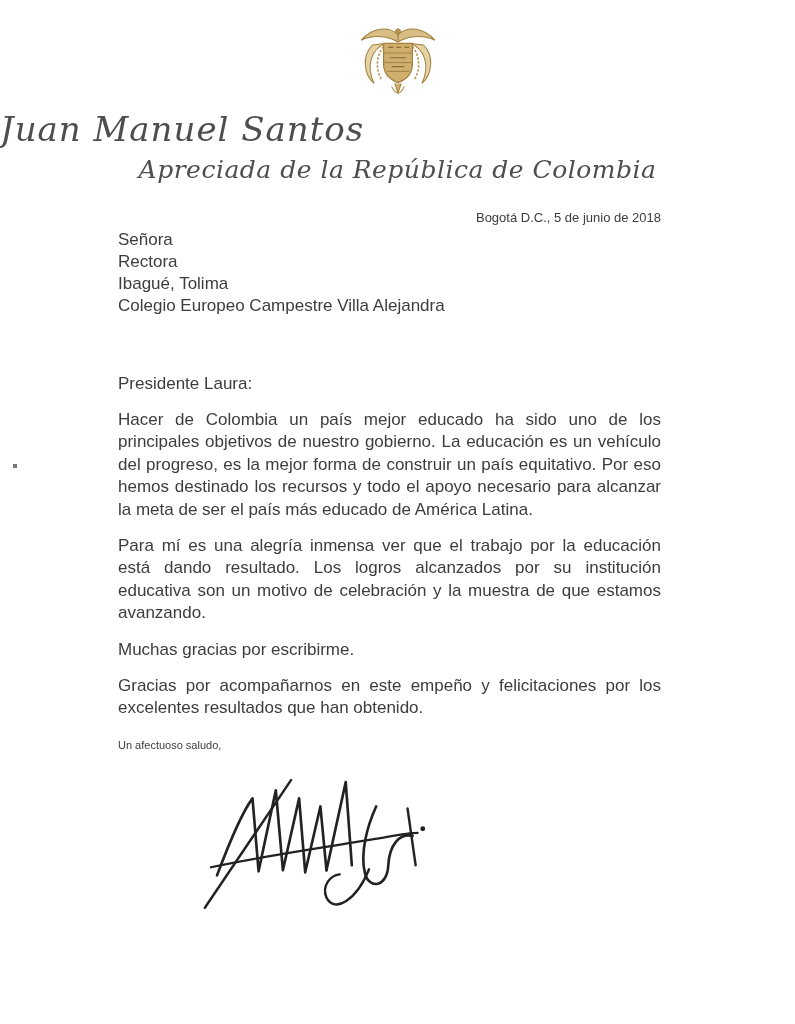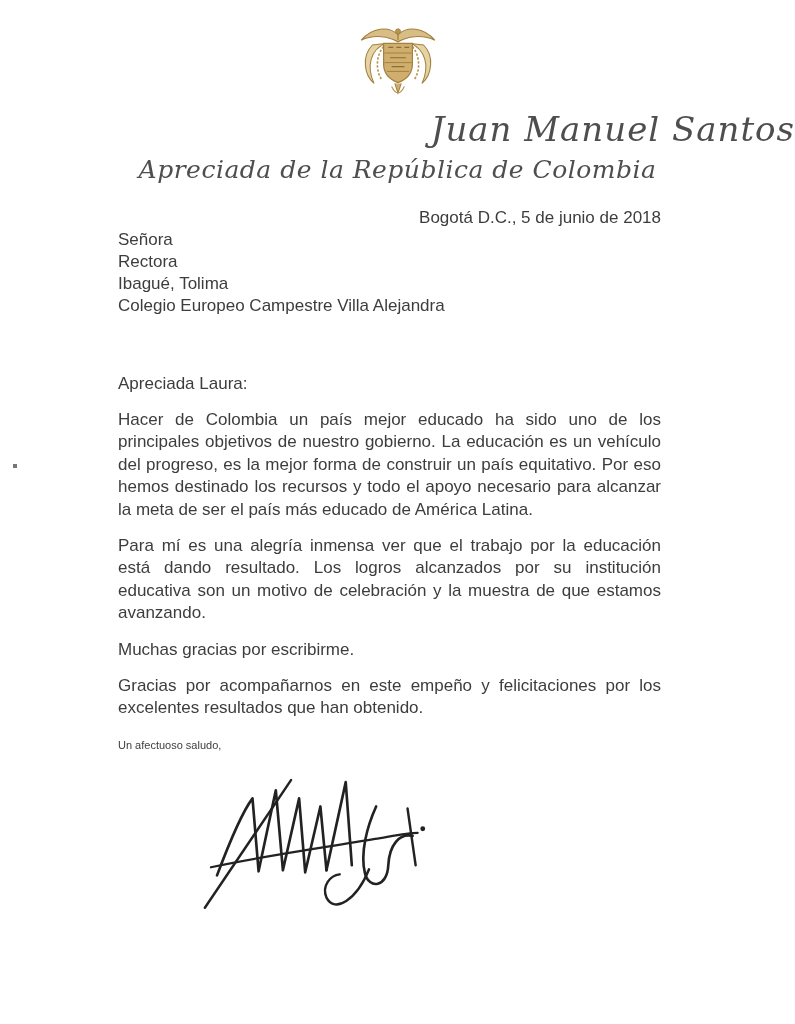--- a/index.html
+++ b/index.html
@@ -25,21 +25,21 @@
   .crest{
     width:96px;
     height:86px;
     margin:20px auto 0 auto;
     display:flex;
     align-items:center;
     justify-content:center;
   }
   .script-name{
     margin-top:6px;
-    text-align:right;
+    text-align:left;
     font-family:"DejaVu Serif", serif;
     font-style:italic;
     font-size:34px;
     line-height:1.05;
     color:var(--script-ink);
     letter-spacing:1px;
   }
   .script-title{
     margin-top:9px;
     text-align:center;
@@ -50,21 +50,21 @@
     color:var(--script-ink);
     letter-spacing:0.5px;
   }
   .letter-col{
     width:543px;
     margin:0 auto 0 118px;
   }
   .dateline{
     margin-top:24px;
     text-align:right;
-    font-size:17px;
+    font-size:13px;
     line-height:22px;
   }
   .recipient{
     font-size:17px;
     line-height:22px;
   }
   .greeting{
     margin-top:56px;
     font-size:17px;
     line-height:22px;
@@ -134,21 +134,21 @@
 
     <div class="dateline">Bogotá D.C., 5 de junio de 2018</div>
 
     <div class="recipient">
       <div>Señora</div>
       <div>Rectora</div>
       <div>Ibagué, Tolima</div>
       <div>Colegio Europeo Campestre Villa Alejandra</div>
     </div>
 
-    <div class="greeting">Apreciada Laura:</div>
+    <div class="greeting">Presidente Laura:</div>
 
     <p class="body-par">Hacer de Colombia un país mejor educado ha sido uno de los principales objetivos de nuestro gobierno. La educación es un vehículo del progreso, es la mejor forma de construir un país equitativo. Por eso hemos destinado los recursos y todo el apoyo necesario para alcanzar la meta de ser el país más educado de América Latina.</p>
     <p class="body-par">Para mí es una alegría inmensa ver que el trabajo por la educación está dando resultado. Los logros alcanzados por su institución educativa son un motivo de celebración y la muestra de que estamos avanzando.</p>
     <p class="body-par no-just">Muchas gracias por escribirme.</p>
     <p class="body-par">Gracias por acompañarnos en este empeño y felicitaciones por los excelentes resultados que han obtenido.</p>
 
     <div class="closing">Un afectuoso saludo,</div>
 
     <div class="signature">
       <svg viewBox="0 0 300 150" xmlns="http://www.w3.org/2000/svg" fill="none" stroke="#222222" stroke-linecap="round" stroke-linejoin="round">

